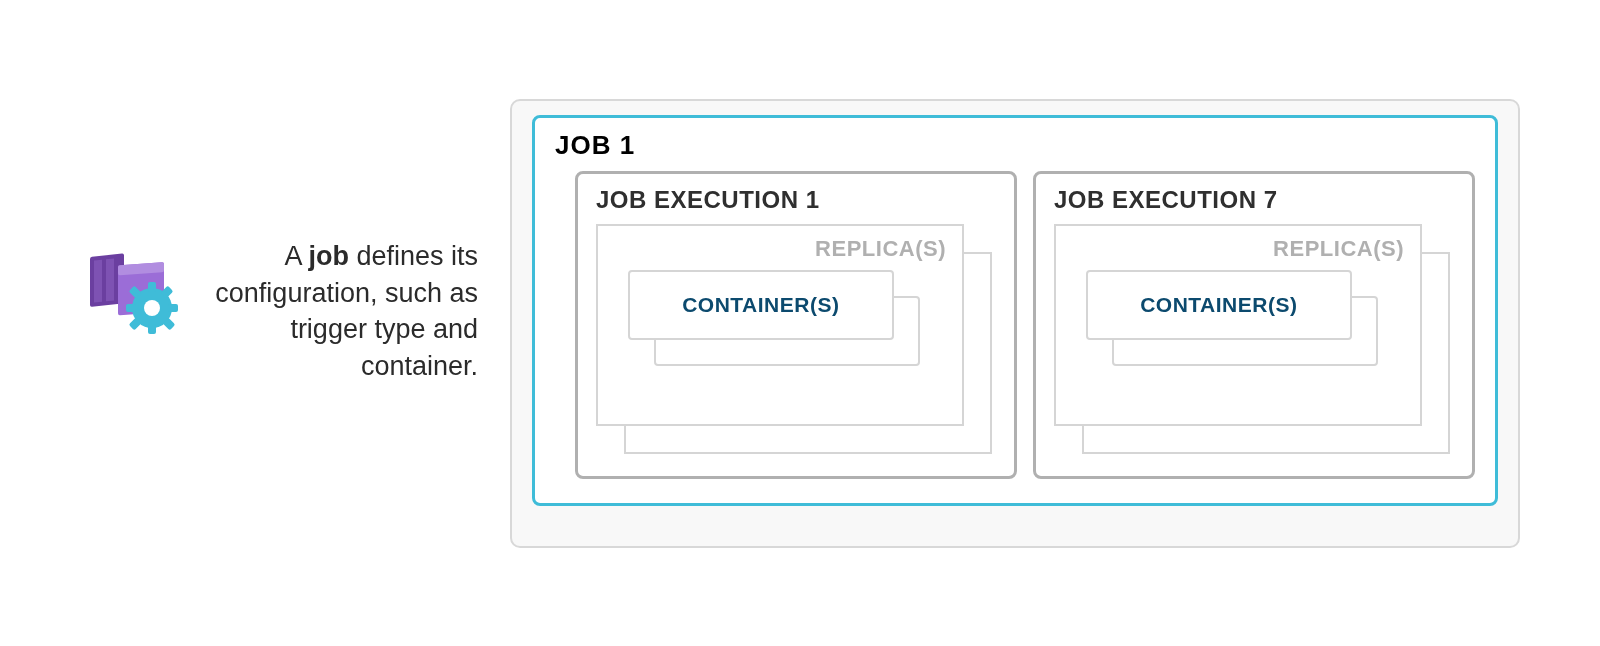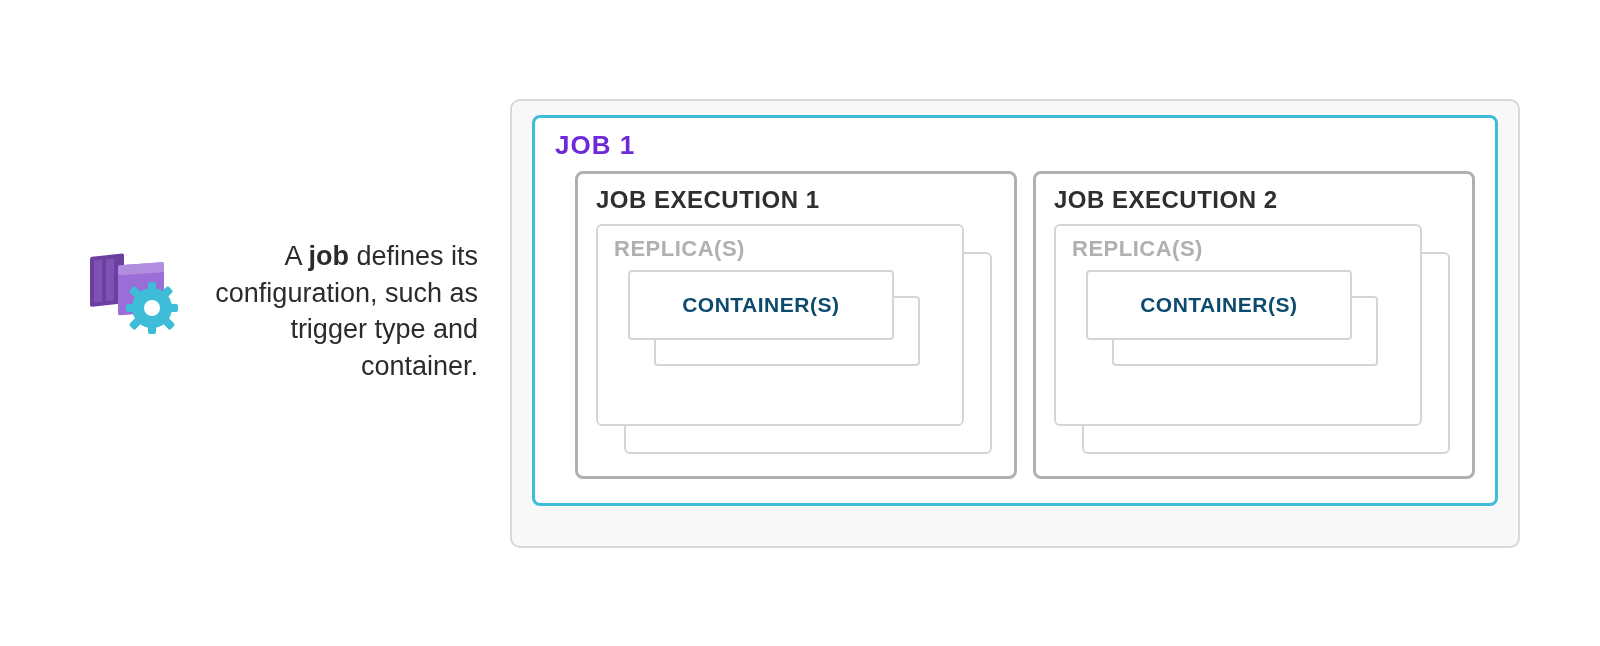--- a/index.html
+++ b/index.html
@@ -53,21 +53,21 @@
       letter-spacing: 1px;
       margin-bottom: 10px;
     }
     .env-label { color: #b0b0b0; }
     .job-box {
       background: #ffffff;
       border: 3px solid #3fbcd8;
       border-radius: 8px;
       padding: 12px 20px 24px 20px;
     }
-    .job-label { color: #6d28d9; font-size: 26px; }
+    .job-label { color: #000000; font-size: 26px; }
     .exec-row {
       display: flex;
       gap: 16px;
       margin-top: 6px;
       padding-left: 20px;
     }
     .exec-box {
       flex: 1;
       border: 3px solid #b0b0b0;
       border-radius: 8px;
@@ -76,22 +76,23 @@
     }
     .exec-label { color: #2f2f2f; font-size: 24px; letter-spacing: 0.5px; }
     .replica-wrap {
       position: relative;
       margin-top: 6px;
       height: 230px;
     }
     .replica-box {
       position: absolute;
       border: 2px solid #d5d5d5;
-      border-radius: 6px;
-      background: #ffffff;
+      border-radius: 0;
+      background: #ffffff;
+      text-align: right;
     }
     .replica-front {
       left: 0; top: 0; width: 92%; height: 88%;
       padding: 10px 16px;
     }
     .replica-back {
       left: 28px; top: 28px; width: 92%; height: 88%;
     }
     .replica-label {
       color: #b0b0b0;
@@ -180,21 +181,21 @@
                 <div class="container-box container-back"></div>
                 <div class="container-box container-front">
                   <span class="container-label">CONTAINER(S)</span>
                 </div>
               </div>
             </div>
           </div>
         </div>
 
         <div class="exec-box">
-          <div class="box-label exec-label">JOB EXECUTION 2</div>
+          <div class="box-label exec-label">JOB EXECUTION 7</div>
           <div class="replica-wrap">
             <div class="replica-box replica-back"></div>
             <div class="replica-box replica-front">
               <div class="replica-label">REPLICA(S)</div>
               <div class="container-wrap">
                 <div class="container-box container-back"></div>
                 <div class="container-box container-front">
                   <span class="container-label">CONTAINER(S)</span>
                 </div>
               </div>

